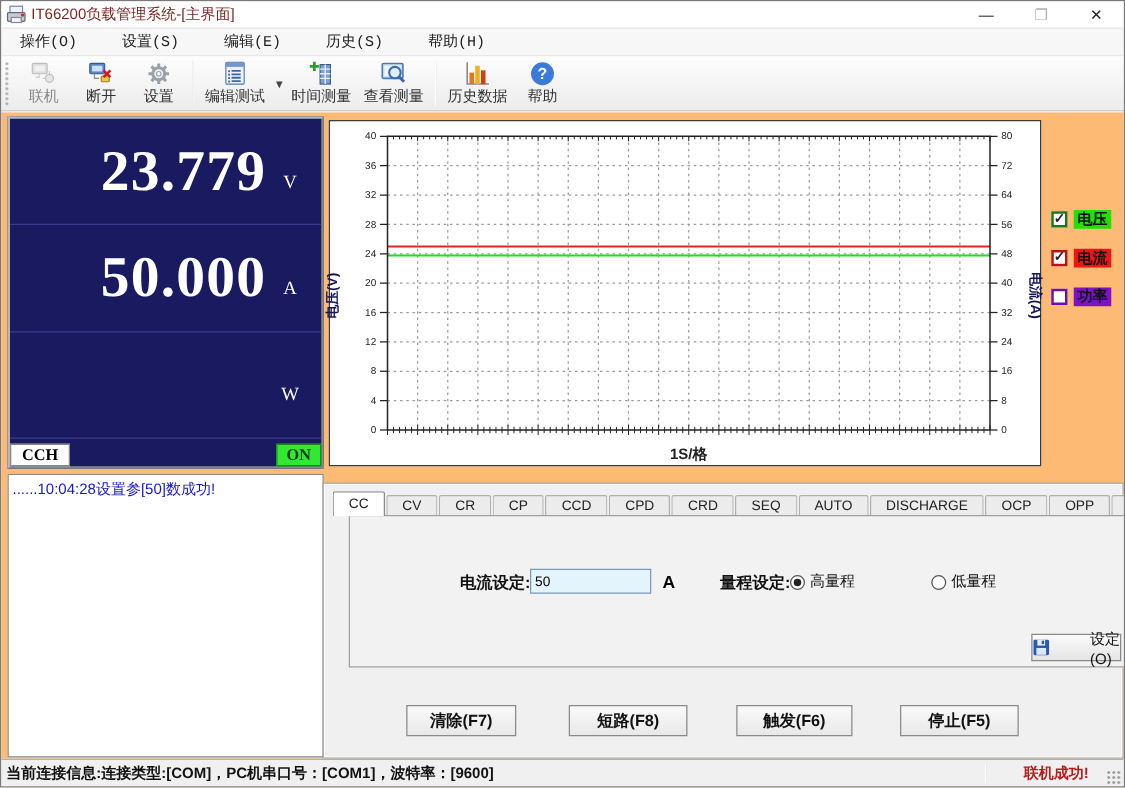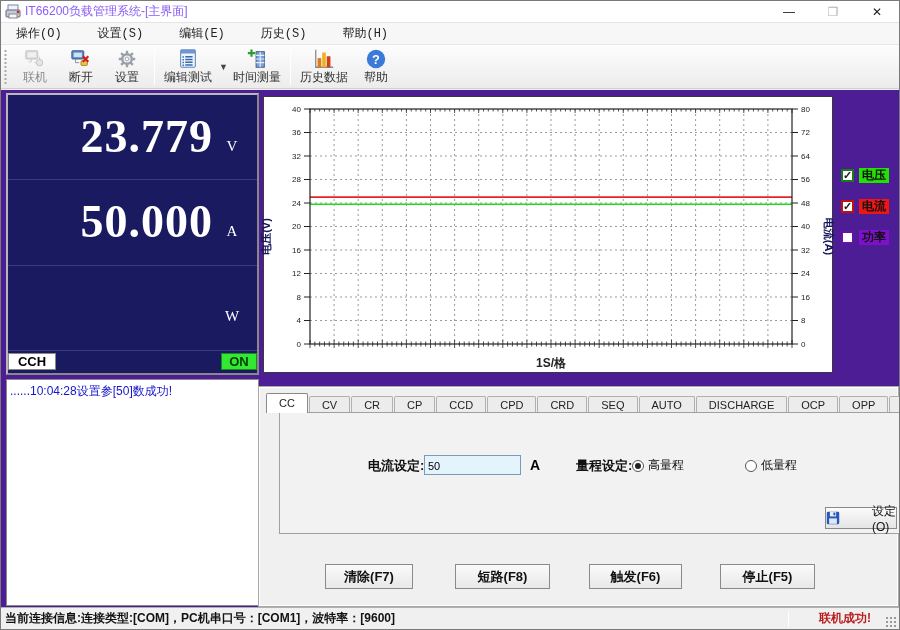--- a/index.html
+++ b/index.html
@@ -5,21 +5,21 @@
   * { margin:0; padding:0; box-sizing:border-box; }
   body { font-family:"Liberation Sans", sans-serif; background:#d8d8d8; }
   #window {
     position:relative; width:900px; height:630px; background:#f0f0f0;
     border:1px solid #7a7a7a; overflow:hidden;
   }
   
   .titlebar { position:relative; height:22px; background:#ffffff; border-bottom:1px solid #e4e4e4;
     display:flex; align-items:center; padding-left:4px; }
   .app-icon { width:16px; height:16px; margin-right:4px; display:inline-flex; }
-  .title-text { font-size:12px; color:#8b5cf6; }
+  .title-text { font-size:12px; color:#7f1d1d; }
   .win-controls { position:absolute; right:0; top:0; height:22px; display:flex; }
   .win-btn { width:44px; height:22px; display:flex; align-items:center; justify-content:center;
     font-size:12px; color:#222; cursor:default; }
   .win-btn.max { color:#b0b0b0; }
   
   .menubar { height:22px; background:#f7f7f7; display:flex; align-items:center; padding-left:6px;
     border-bottom:1px solid #e8e8e8; }
   .menu-item { font-size:12px; color:#222; padding:2px 9px; margin-right:18px;font-family:Liberation Mono, monospace; }
   
   .toolbar { height:44px; background:linear-gradient(#fdfdfd,#ececec); border-bottom:1px solid #d0d0d0;
@@ -29,34 +29,34 @@
     background-size:4px 4px; background-position:center; }
   .tb-btn { display:flex; flex-direction:column; align-items:center; justify-content:center;
     min-width:46px; padding:1px 5px 2px; height:42px; }
   .tb-btn .ticon { width:22px; height:22px; display:flex; align-items:center; justify-content:center; }
   .tb-btn .tlabel { font-size:12px; color:#333; white-space:nowrap; line-height:14px; }
   .tb-btn.disabled { filter:grayscale(1); opacity:.55; }
   .tb-sep { width:1px; height:36px; background:#c8c8c8; border-right:1px solid #fff; margin:0 4px; }
   .tb-drop { font-size:9px; color:#444; margin-left:2px; align-self:center; }
   .tb-group { display:flex; align-items:center; }
   
-  .client { position:absolute; top:89px; left:0; right:0; bottom:22px; background:#4c1d95; }
+  .client { position:absolute; top:89px; left:0; right:0; bottom:22px; background:#fdba74; }
   
   .display-panel { position:absolute; left:5px; top:3px; width:253px; height:282px;
     background:#1a1a60; border:2px solid #b8b8b8; border-right-color:#888; border-bottom-color:#888;
     display:flex; flex-direction:column; }
   .disp-row { flex:1; display:flex; align-items:center; justify-content:flex-end;
     padding-right:14px; border-bottom:1px solid #3a3a8a; position:relative; }
   .disp-row:last-of-type { border-bottom:none; }
   .disp-num { font-family:"Liberation Serif", serif; font-weight:bold; font-size:46px; color:#ffffff;
     letter-spacing:1px; line-height:1; }
   .disp-unit { font-family:"Liberation Serif", serif; font-size:15px; color:#ffffff; width:22px;
     text-align:center; margin-left:8px; margin-top:18px; }
-  .disp-badges { height:22px; display:flex; justify-content:space-between; align-items:center;
-    padding:0; flex:0 0 22px; }
+  .disp-badges { height:22px; display:flex; justify-content:space-between; align-items:flex-end;
+    padding:0; flex:0 0 22px;font-family:Liberation Serif, serif; }
   .badge-mode { background:#ffffff; color:#000; font-weight:bold; font-size:13px; width:48px;
     display:flex; align-items:center; justify-content:center; border:1px solid #888; }
   .badge-state { background:#33e833; color:#063; font-weight:bold; font-size:13px; width:36px;
     display:flex; align-items:center; justify-content:center; border:1px solid #1a8a1a; color:#053a05;}
   
   .log-box { position:absolute; left:5px; top:289px; width:253px; height:227px; background:#ffffff;
     border:1px solid #8a8a8a; padding:4px 3px; overflow:hidden; }
   .log-msg { font-size:12px; color:#1515cc; line-height:15px; }
   
   .chart-box { position:absolute; left:262px; top:6px; width:570px; height:277px; background:#ffffff;
@@ -213,20 +213,33 @@
           <span class="ticon">
             <svg width="22" height="22" viewBox="0 0 24 24">
               <path d="M6 1.5v8M2 5.5h8" stroke="#2aa02a" stroke-width="2.4"></path>
               <rect x="11" y="4" width="9" height="17" fill="#7aa2d8" stroke="#3a5a8a"></rect>
               <g stroke="#e8eef8" stroke-width="1.2">
                 <path d="M11 8h9M11 12h9M11 16h9M15.5 4v17"></path>
               </g>
             </svg>
           </span>
           <span class="tlabel">时间测量</span>
+        </div>
+      </div>
+      <div class="tb-group">
+        <div class="tb-btn">
+          <span class="ticon">
+            <svg width="22" height="22" viewBox="0 0 24 24">
+              <rect x="2" y="3" width="18" height="13" rx="1" fill="#cfe3f7" stroke="#4a78b8" stroke-width="1.4"></rect>
+              <rect x="4" y="5" width="14" height="9" fill="#eef5fc"></rect>
+              <circle cx="13" cy="11" r="5" fill="#ddeffa" fill-opacity="0.85" stroke="#3a6aa8" stroke-width="1.8"></circle>
+              <line x1="16.8" y1="14.8" x2="21" y2="19" stroke="#3a6aa8" stroke-width="2.6"></line>
+            </svg>
+          </span>
+          <span class="tlabel">查看测量</span>
         </div>
       </div>
       <div class="tb-sep"></div>
       <div class="tb-group">
         <div class="tb-btn">
           <span class="ticon">
             <svg width="22" height="22" viewBox="0 0 24 24">
               <path d="M3 2v19h19" stroke="#8a8a8a" stroke-width="1.4" fill="none"></path>
               <rect x="5" y="11" width="4" height="10" fill="#e07820"></rect>
               <rect x="10" y="5" width="4" height="16" fill="#f0b020"></rect>

